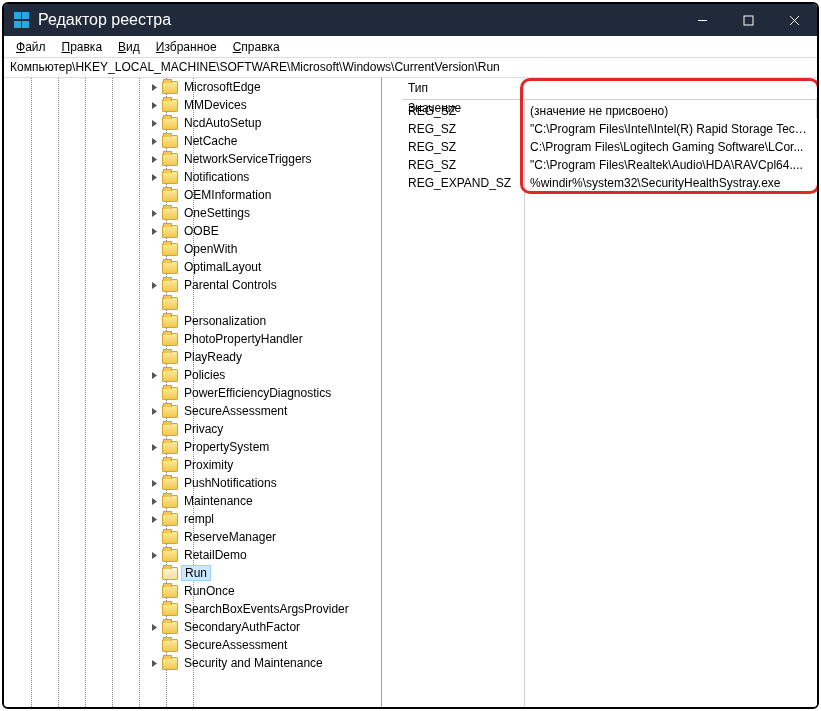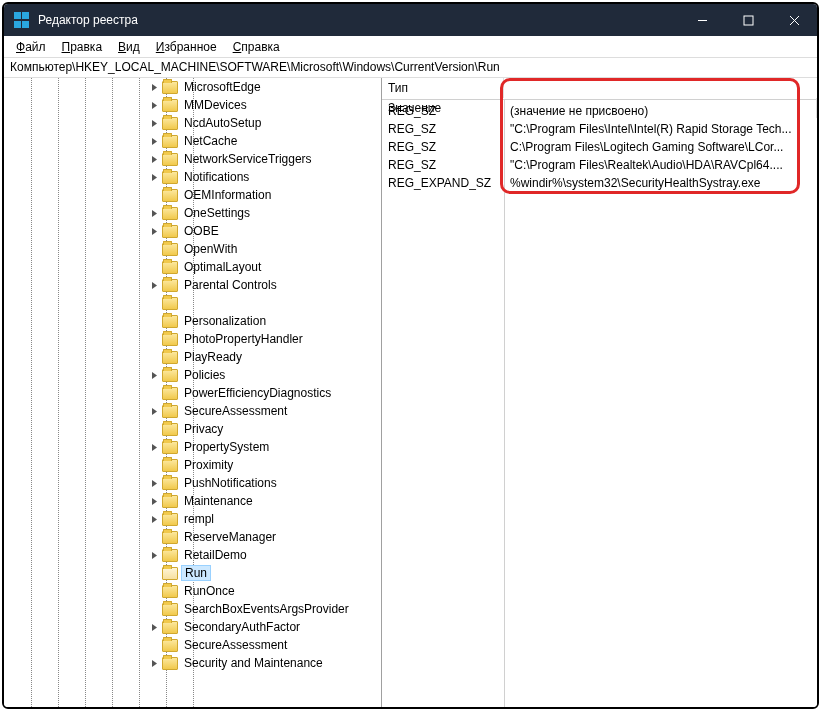--- a/index.html
+++ b/index.html
@@ -2,31 +2,31 @@
 <html><head>
 <meta charset="utf-8">
 <style>
 * { margin:0; padding:0; box-sizing:border-box; font-family:"Segoe UI",Tahoma,sans-serif; font-size:12px; }
 html,body { width:821px; height:711px; background:#fff; overflow:hidden; }
 .window { width:817px; height:707px; margin:2px; border:2px solid #000; border-radius:6px; overflow:hidden; display:flex; flex-direction:column; }
 
 .titlebar { height:32px; background:#202a3a; color:#fff; display:flex; align-items:center; }
 .app-icon { width:16px; height:16px; margin:0 8px 0 10px; display:flex; flex-wrap:wrap; gap:1px; }
 .app-icon span { width:7px; height:7px; background:#2aa7e0; }
-.title { font-size:12px; flex:1; }
+.title { font-size:16px; flex:1; }
 .winbtn { width:46px; height:32px; display:flex; align-items:center; justify-content:center; color:#fff; }
 .winbtn svg { width:11px; height:11px; stroke:#fff; stroke-width:1; fill:none; }
 
 .menubar { height:22px; background:#fff; display:flex; align-items:center; padding:0 4px; border-bottom:1px solid #ddd; }
 .menuitem { padding:2px 8px; }
 .menuitem u { text-decoration:underline; }
 
 .pathbar { height:20px; background:#fff; padding:2px 6px; border-bottom:1px solid #ddd; white-space:nowrap; overflow:hidden; }
 
-.content { flex:1; display:flex; background:#fff; overflow:hidden; }
+.content { flex:1; display:flex; background:#fff; overflow:hidden;gap:20px; }
 .tree { width:378px; border-right:1px solid #a0a0a0; overflow:hidden; position:relative; }
 .tree-inner { position:absolute; top:0; left:0; right:0; }
 .tree-lines { position:absolute; left:0; top:0; bottom:0; display:flex; }
 .tree-lines span { width:18px; border-left:1px dotted #888; margin-left:9px; height:100%; }
 
 .node { height:18px; display:flex; align-items:center; white-space:nowrap; }
 .node .indent { display:inline-block; }
 .chev { width:12px; height:12px; margin-right:2px; display:inline-flex; align-items:center; justify-content:center; visibility:hidden; }
 .node.has-children .chev { visibility:visible; }
 .chev svg { width:9px; height:9px; }

